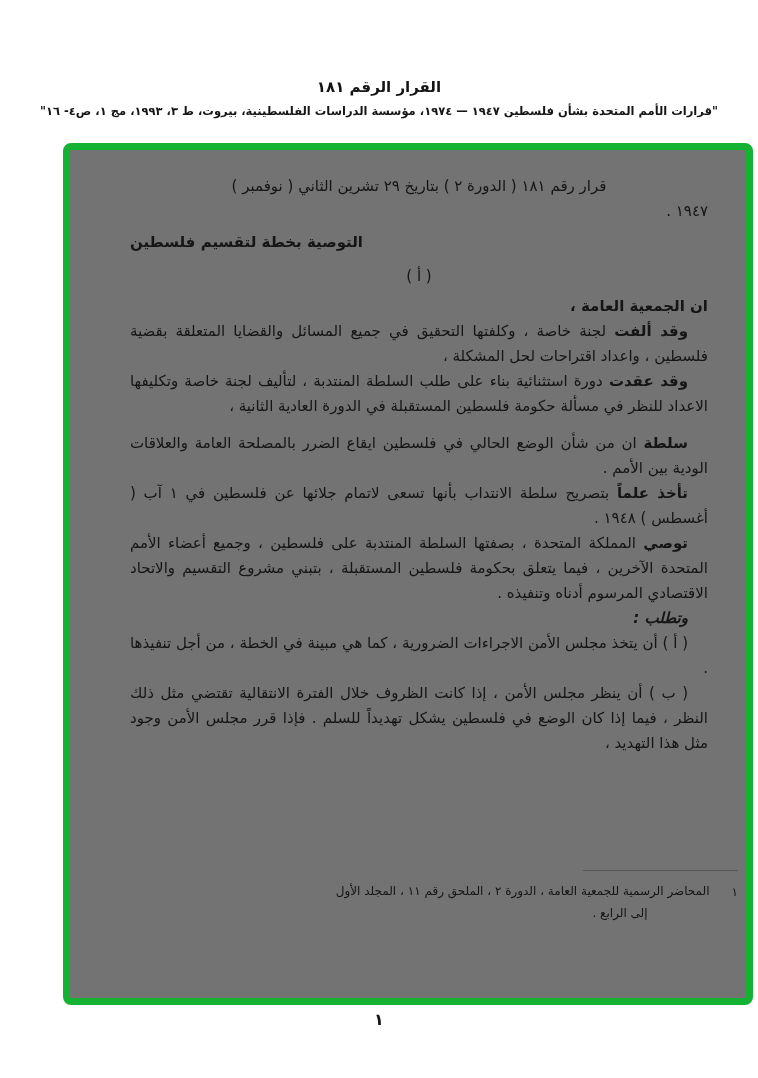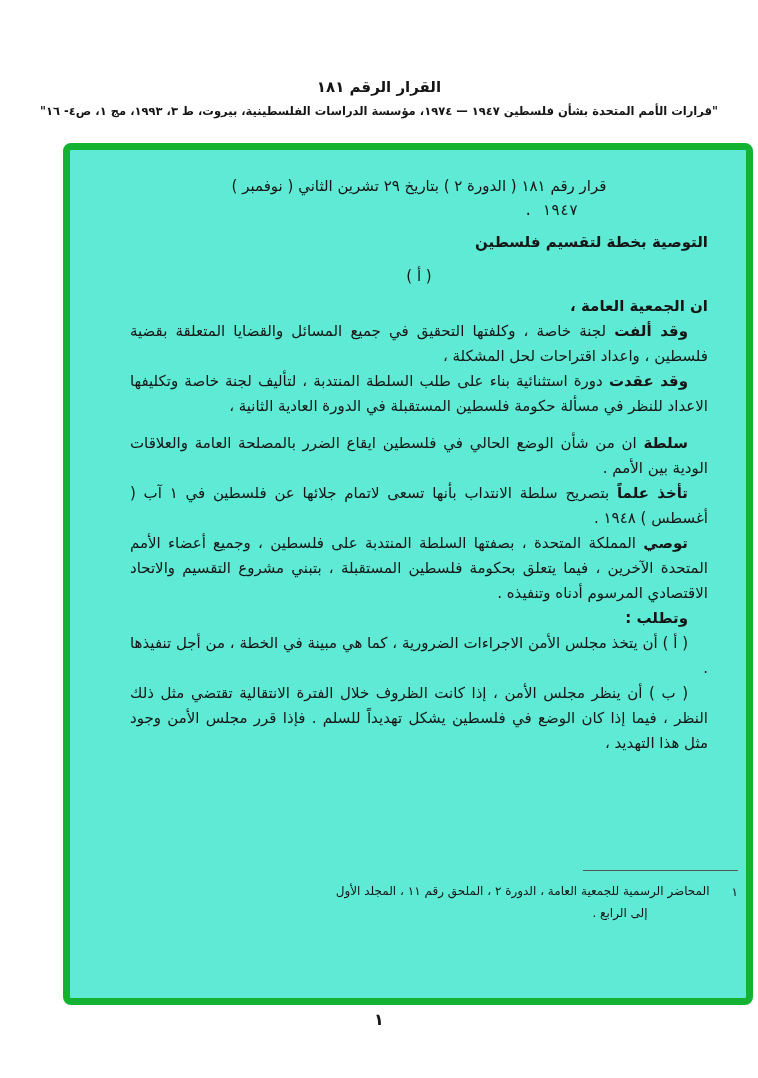--- a/index.html
+++ b/index.html
@@ -23,38 +23,38 @@
     font-weight:bold; font-size:11.5px;
     letter-spacing:0.1px;
   }
   
   .frame {
     position:absolute; left:63px; top:143px;
     width:690px; height:862px;
     box-sizing:border-box;
     border:7px solid #14b232;
     border-radius:8px;
-    background:#5eead4;
+    background:#737373;
   }
   .content {
     position:absolute; top:0; left:0; right:0;
     padding:24px 38px 0 60px;
     direction:rtl;
     text-align:justify;
     font-size:15px; line-height:25px;
   }
   .res-heading-line1 { text-align:center; }
-  .res-heading-year  { text-align:right; margin-left:0; margin-right:130px; text-align:right;font-family:Liberation Mono, monospace; }
-  .res-subject { text-align:right; font-weight:bold; margin-top:6px; }
+  .res-heading-year  { text-align:right; margin-left:0; text-align:right; }
+  .res-subject { text-align:left; font-weight:bold; margin-top:6px; }
   .res-marker  { text-align:center; margin-top:9px; }
   .content p { margin:0; text-indent:20px; }
   p.salutation { font-weight:bold; text-indent:0; margin-top:5px; }
   p.gap-before { margin-top:12px; }
   .b { font-weight:bold; }
-  .req-lead { font-weight:bold; text-indent:0; }
+  .req-lead { font-weight:bold; text-indent:0;font-style:italic; }
   sup { font-size:9px; line-height:0; }
   
   .footnote {
     position:absolute; right:8px; bottom:74px;
     width:420px; direction:rtl;
     font-size:12px; line-height:22px;
     text-align:right;
   }
   .fn-rule {
     width:155px; height:0;

